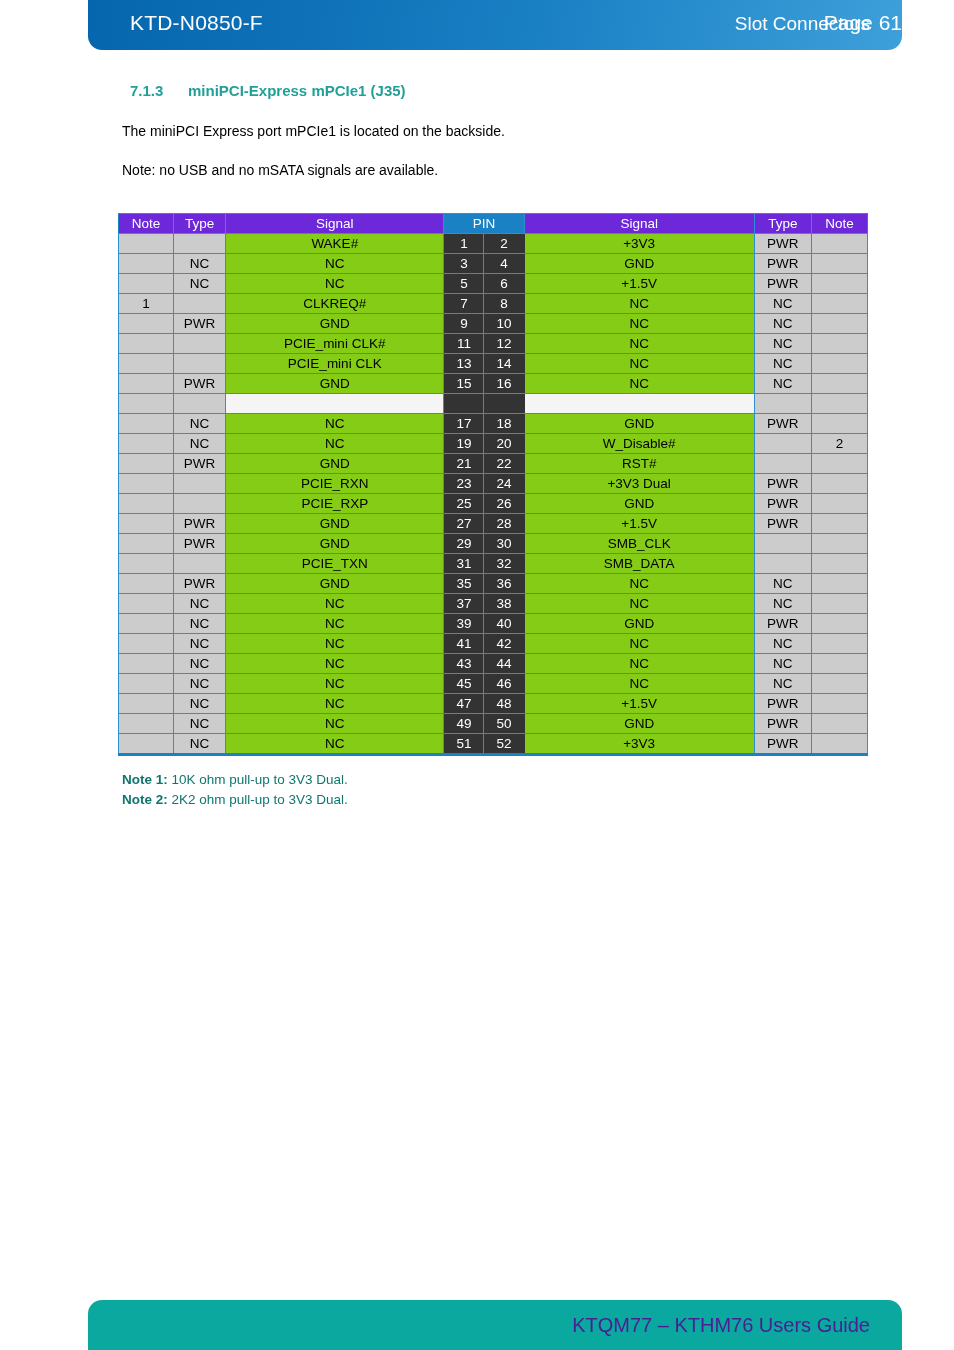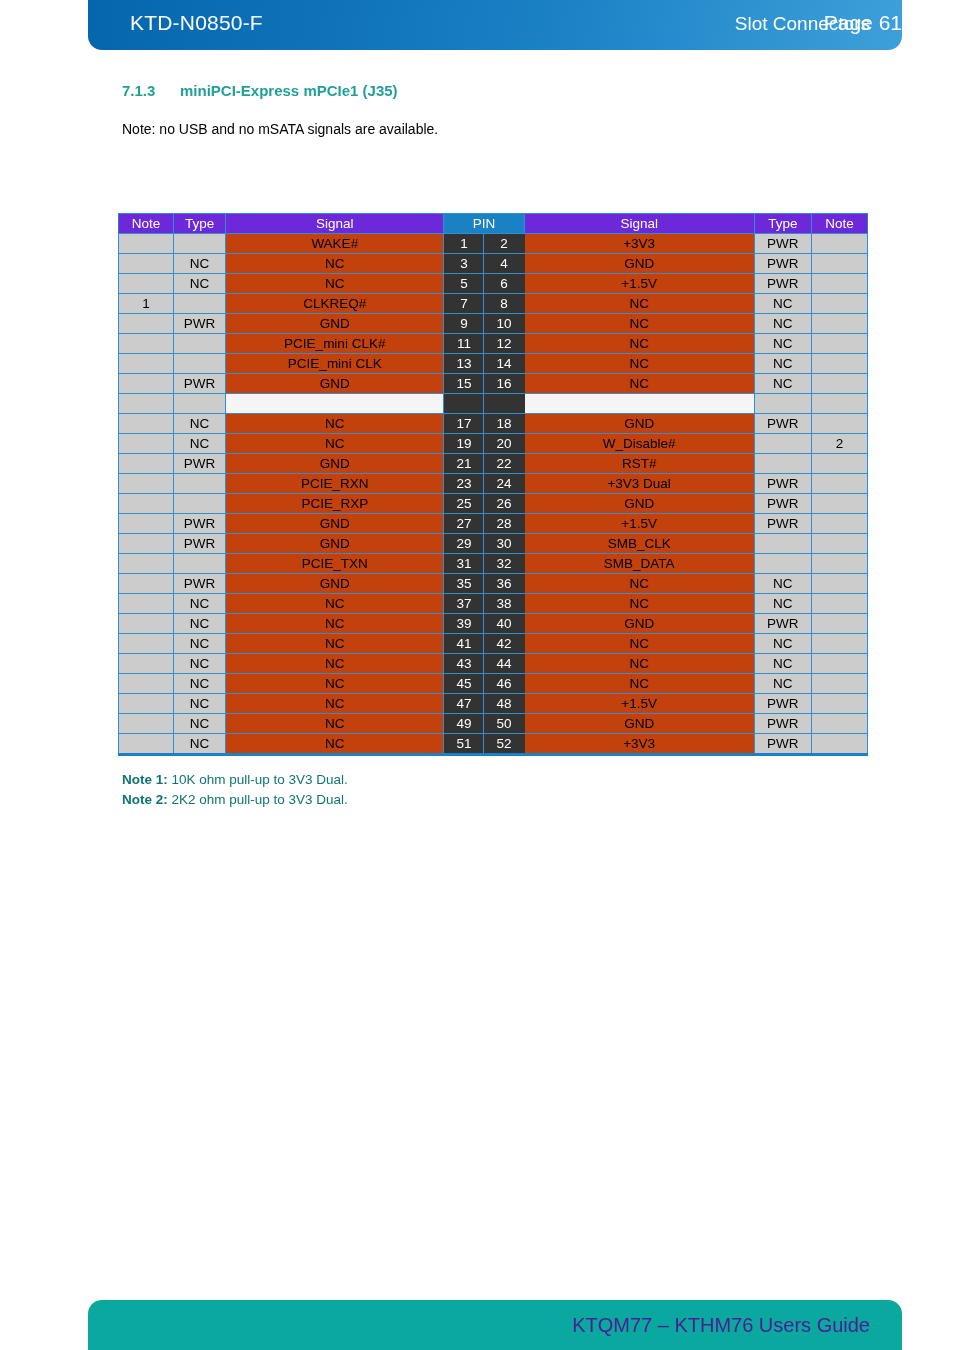--- a/index.html
+++ b/index.html
@@ -74,21 +74,21 @@
   .content {
     position: absolute;
     left: 122px;
     top: 82px;
     width: 760px;
   }
   .section-heading {
     font-size: 15px;
     font-weight: bold;
     color: #21a09a;
-    margin: 0 0 0 0;
+    margin: 0 0 0 8px;
     white-space: nowrap;
   }
   .section-heading .num {
     display: inline-block;
     min-width: 58px;
   }
   .body-para {
     font-size: 14px;
     color: #000000;
     margin-top: 24px;
@@ -140,21 +140,21 @@
     border-left: 1px solid #ffffff;
     border-right: 1px solid #ffffff;
   }
   thead th.first { border-left: 1px solid #1a82c4; }
   thead th.last  { border-right: 1px solid #1a82c4; }
   thead th.pin-head {
     background: #1a82c4;
   }
 
   td.shade   { background: #cccccc; }
-  td.plain   { background: #c2410c; }
+  td.plain   { background: #84cc16; }
   td.pin {
     background: #333333;
     color: #ffffff;
     border-left: none;
     border-right: none;
     border-top: none;
     border-bottom: none;
   }
   td.pin.pl { border-left: 1px solid #333333; }
   td.pin.pr { border-right: 1px solid #333333; }
@@ -181,20 +181,21 @@
 <div class="page-header">
   <div class="hdr-left">KTD-N0850-F</div>
   <div class="hdr-center">Page 61</div>
   <div class="hdr-right">Slot Connectors</div>
 </div>
 
 <div class="content">
   <div class="section-heading">
     <span class="num">7.1.3</span><span>miniPCI-Express mPCIe1 (J35)</span>
   </div>
+  <div class="body-para">The miniPCI Express port mPCIe1 is located on the backside.</div>
   <div class="body-para second">Note: no USB and no mSATA signals are available.</div>
 </div>
 
 <div class="pin-table-wrap">
   <table class="pintable">
     <colgroup>
       <col class="c-note">
         <col class="c-type">
         <col class="c-sig">
       <col class="c-pinl">

